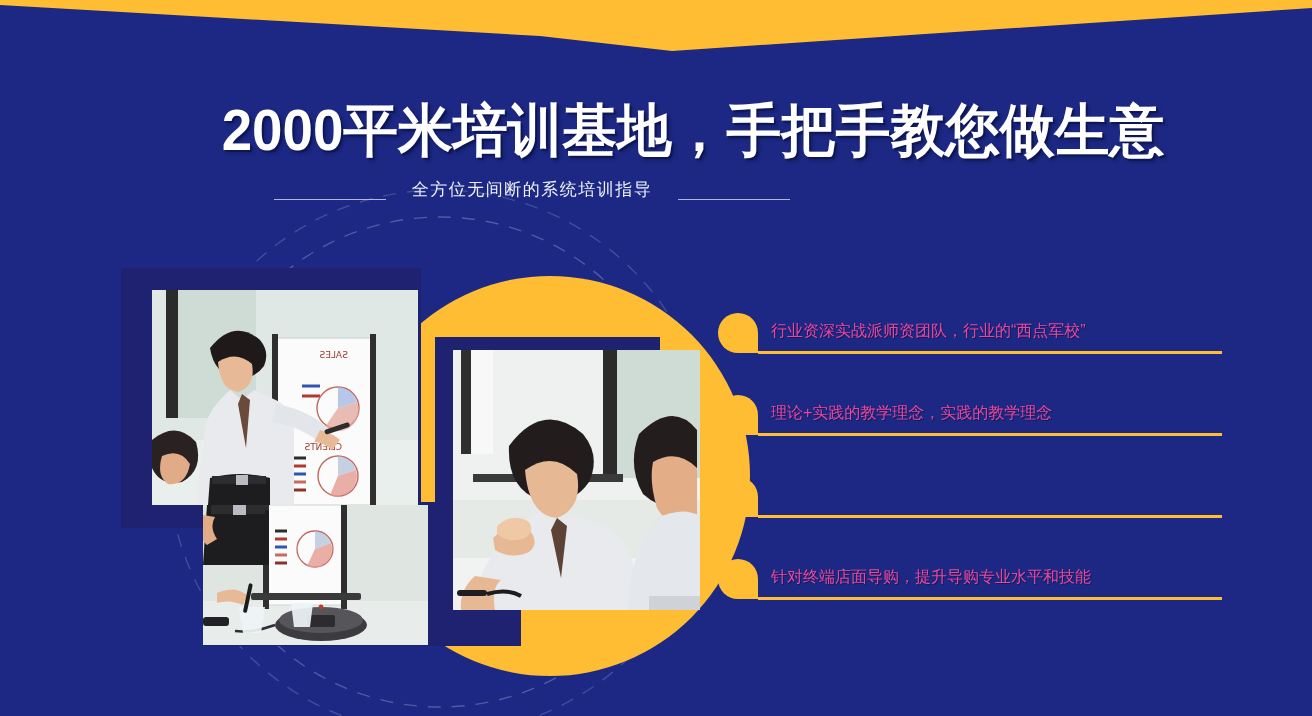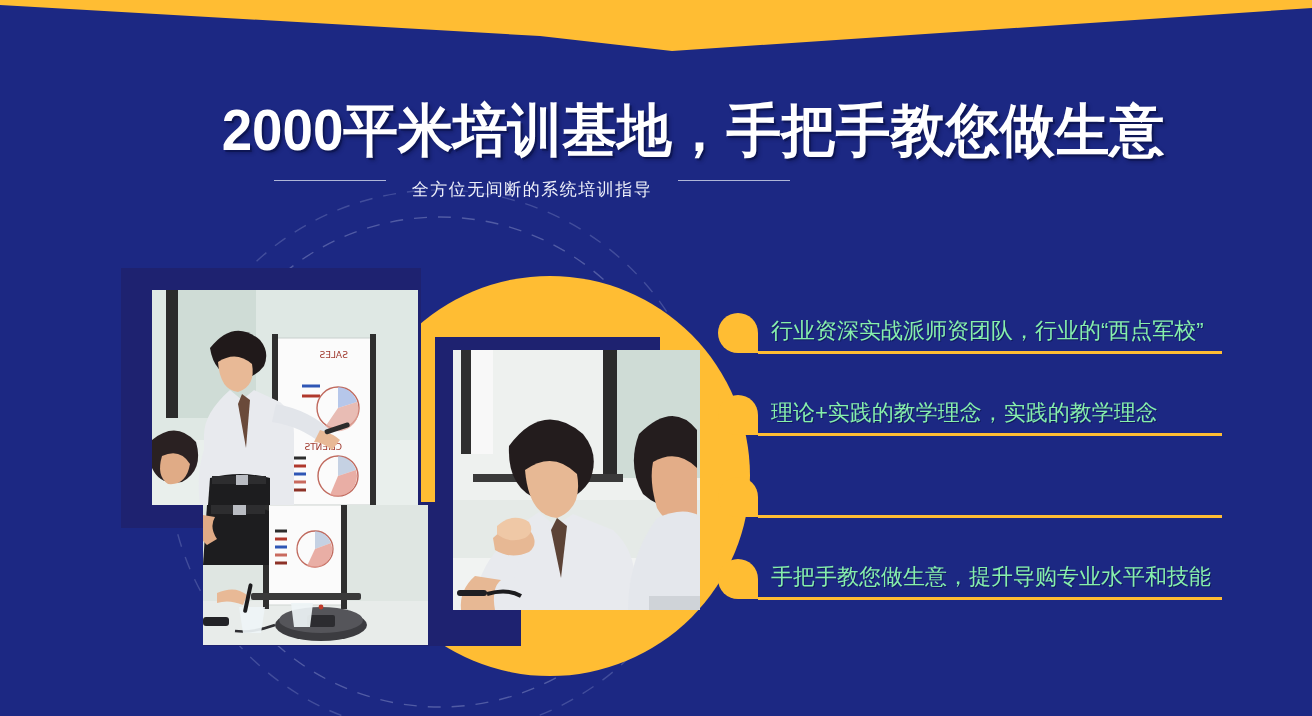--- a/index.html
+++ b/index.html
@@ -56,21 +56,21 @@
       2px 2px 0 rgba(10,16,70,0.55),
       3px 3px 4px rgba(8,12,55,0.40);
   }
 
   .sub-row {
     position: absolute;
     left: 0;
     top: 180px;
     width: 1064px;
     display: flex;
-    align-items: flex-start;
+    align-items: flex-end;
     justify-content: center;
     gap: 26px;
   }
   .sub-rule {
     width: 112px;
     height: 1px;
     background: #c9cfe8;
     opacity: 0.85;
   }
   .sub-title {
@@ -138,22 +138,22 @@
     top: 8px;
     width: 40px;
     height: 40px;
     background: #ffbd33;
     border-radius: 20px 20px 0 20px;
   }
   .bullet-text {
     position: absolute;
     left: 53px;
     top: 11px;
-    color: #86efac;
-    font-size: 22px;
+    color: #ec4899;
+    font-size: 16px;
     line-height: 30px;
     white-space: nowrap;
     text-shadow: 1px 1px 0 rgba(10,16,70,0.6);
   }
   .bullet-rule {
     position: absolute;
     left: 40px;
     top: 46px;
     width: 464px;
     height: 3px;
@@ -317,18 +317,18 @@
       <span class="bullet-rule"></span>
     </div>
 
     <div class="bullet">
       <span class="bullet-marker"></span>
       <span class="bullet-rule"></span>
     </div>
 
     <div class="bullet">
       <span class="bullet-marker"></span>
-      <span class="bullet-text">手把手教您做生意，提升导购专业水平和技能</span>
+      <span class="bullet-text">针对终端店面导购，提升导购专业水平和技能</span>
       <span class="bullet-rule"></span>
     </div>
   </div>
 
 </div>
 
 </body></html>

